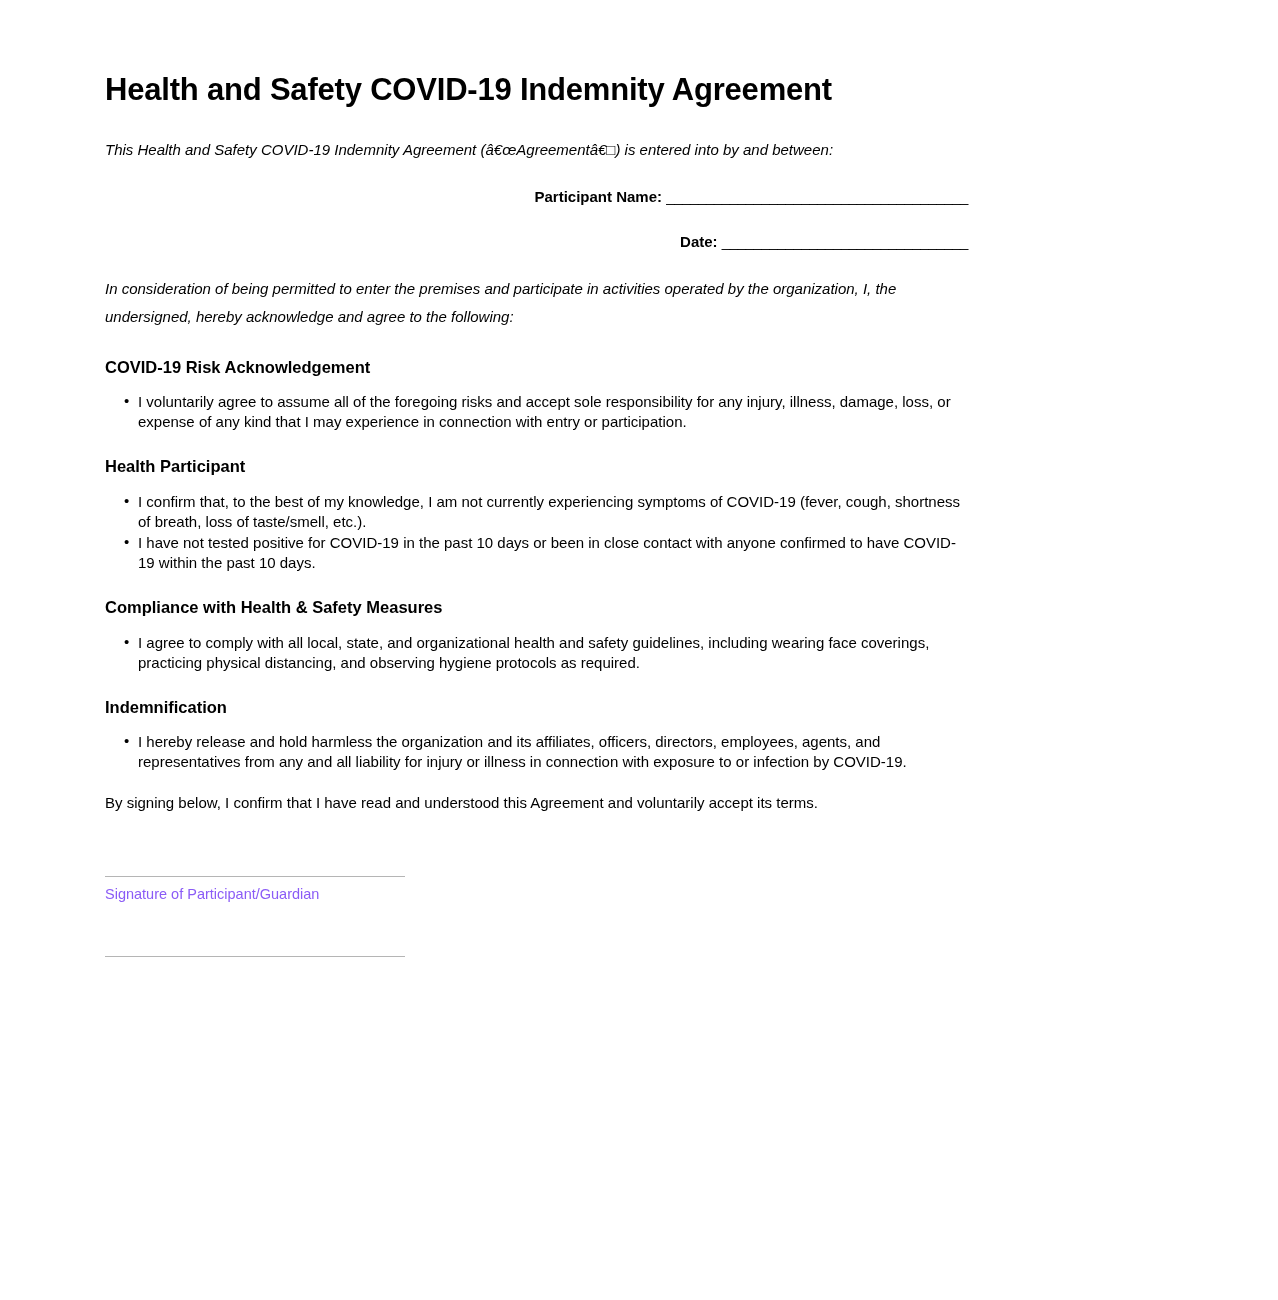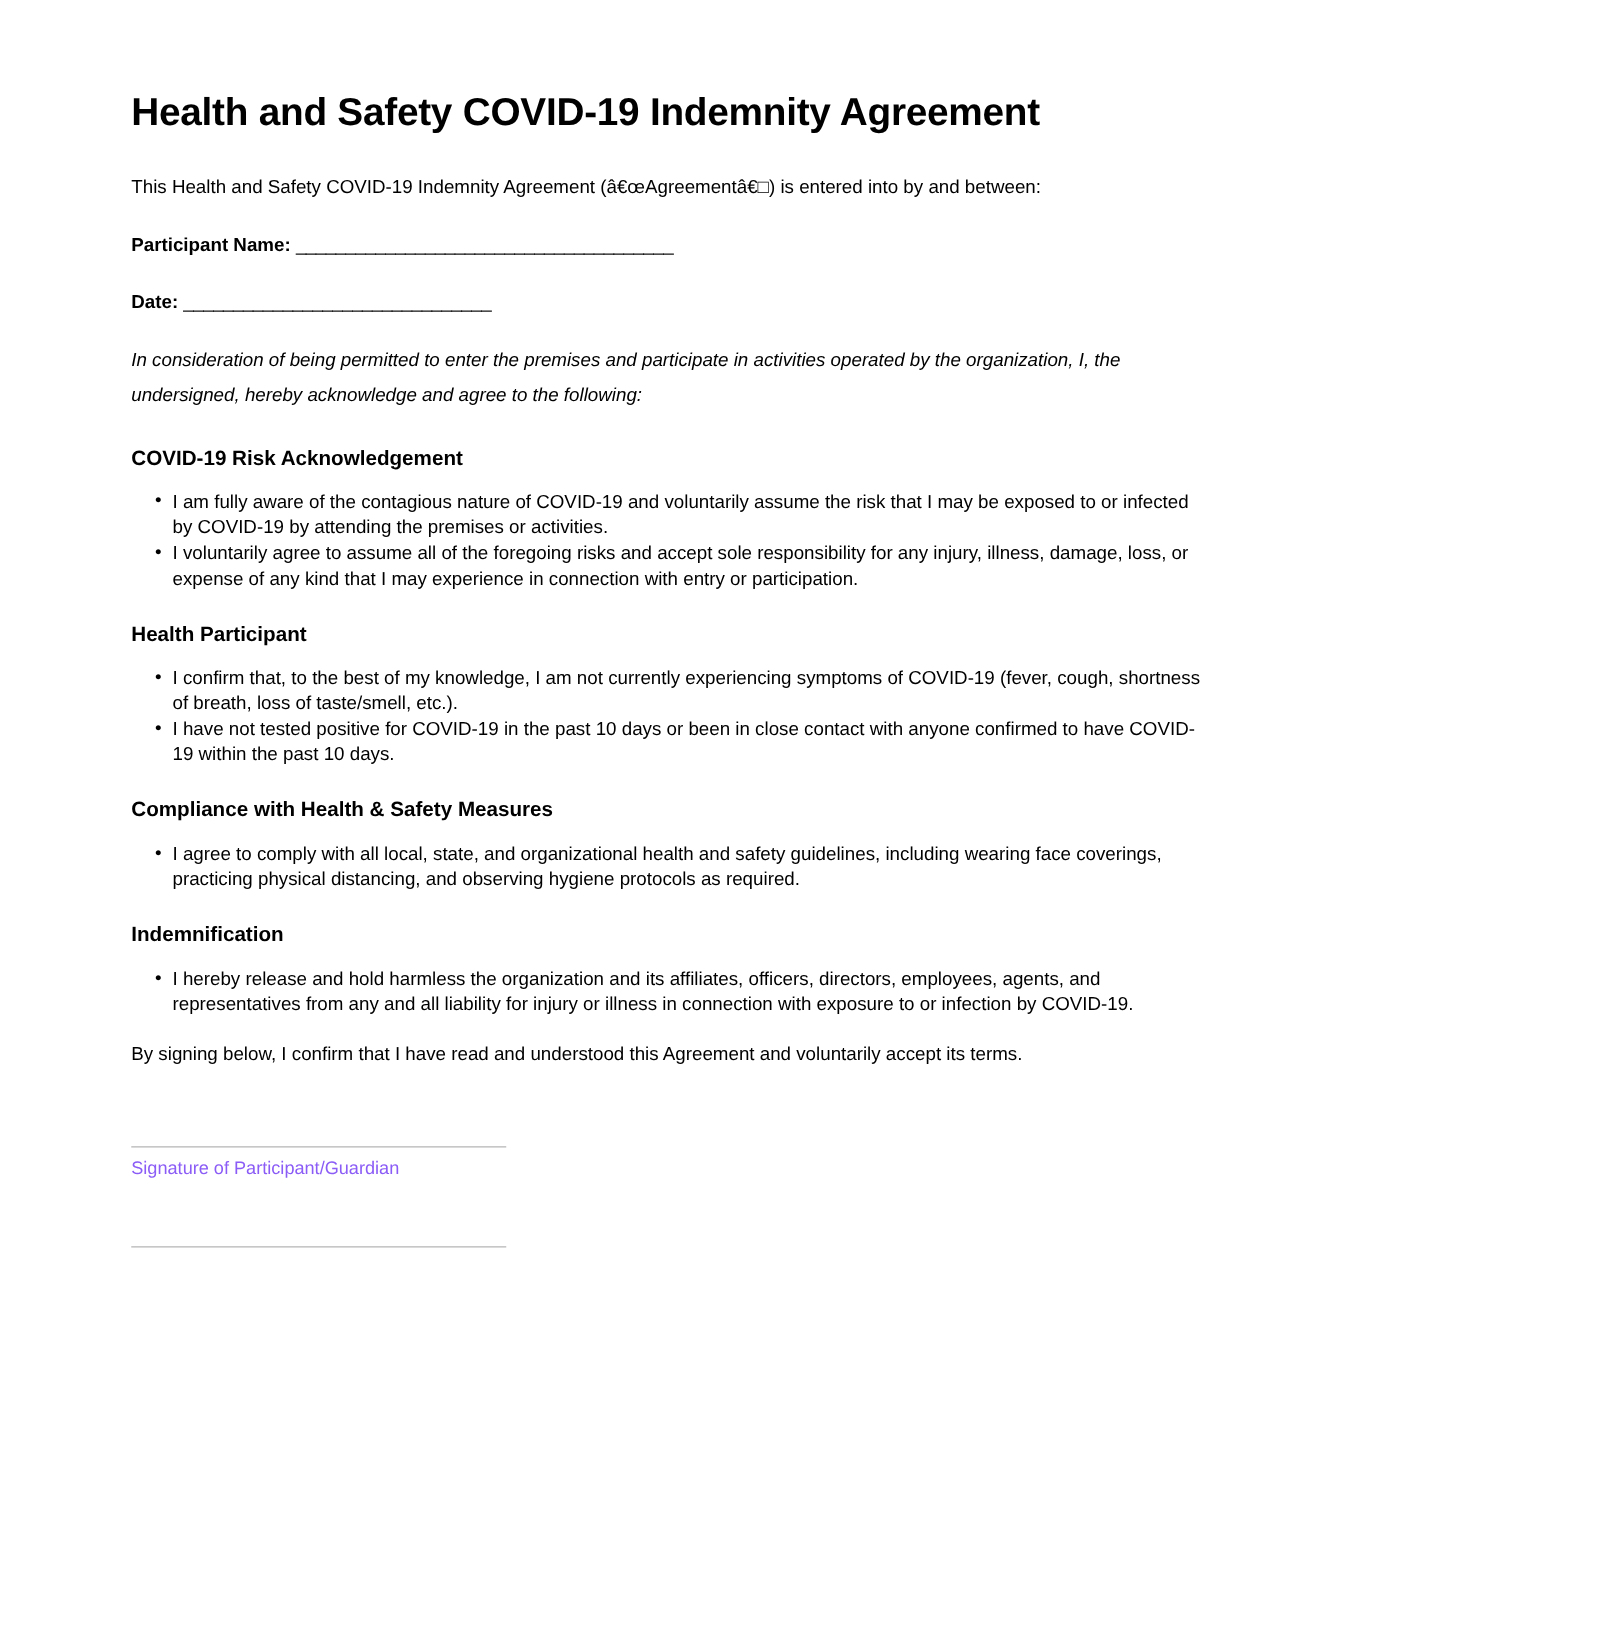--- a/index.html
+++ b/index.html
@@ -29,27 +29,29 @@
     margin: 0 0 30px 0;
     letter-spacing: -0.2px;
     color: #000;
   }
 
   .intro-para {
     font-size: 15px;
     line-height: 1.45;
     margin: 0 0 26px 0;
     max-width: 1080px;
+    font-style: italic;
   }
 
   .field-line {
     font-size: 15px;
     line-height: 1.5;
     margin: 0 0 22px 0;
     white-space: nowrap;
+    text-align: right;
   }
   .field-label {
     font-weight: bold;
   }
   .field-blank {
     font-weight: normal;
     letter-spacing: -0.4px;
   }
 
   .body-para {
@@ -134,21 +136,20 @@
 
   <p class="field-line">
     <span class="field-label">Date:</span><span>&nbsp;</span><span class="field-blank">_______________________________</span>
   </p>
 
   <p class="body-para">In consideration of being permitted to enter the premises and participate in activities operated by the organization, I, the undersigned, hereby acknowledge and agree to the following:</p>
 
   <div class="section">
     <h2 class="section-heading">COVID-19 Risk Acknowledgement</h2>
     <ul class="bullets">
-      <li>I am fully aware of the contagious nature of COVID-19 and voluntarily assume the risk that I may be exposed to or infected by COVID-19 by attending the premises or activities.</li>
       <li>I voluntarily agree to assume all of the foregoing risks and accept sole responsibility for any injury, illness, damage, loss, or expense of any kind that I may experience in connection with entry or participation.</li>
     </ul>
   </div>
 
   <div class="section">
     <h2 class="section-heading">Health Participant</h2>
     <ul class="bullets">
       <li>I confirm that, to the best of my knowledge, I am not currently experiencing symptoms of COVID-19 (fever, cough, shortness of breath, loss of taste/smell, etc.).</li>
       <li>I have not tested positive for COVID-19 in the past 10 days or been in close contact with anyone confirmed to have COVID-19 within the past 10 days.</li>
     </ul>

